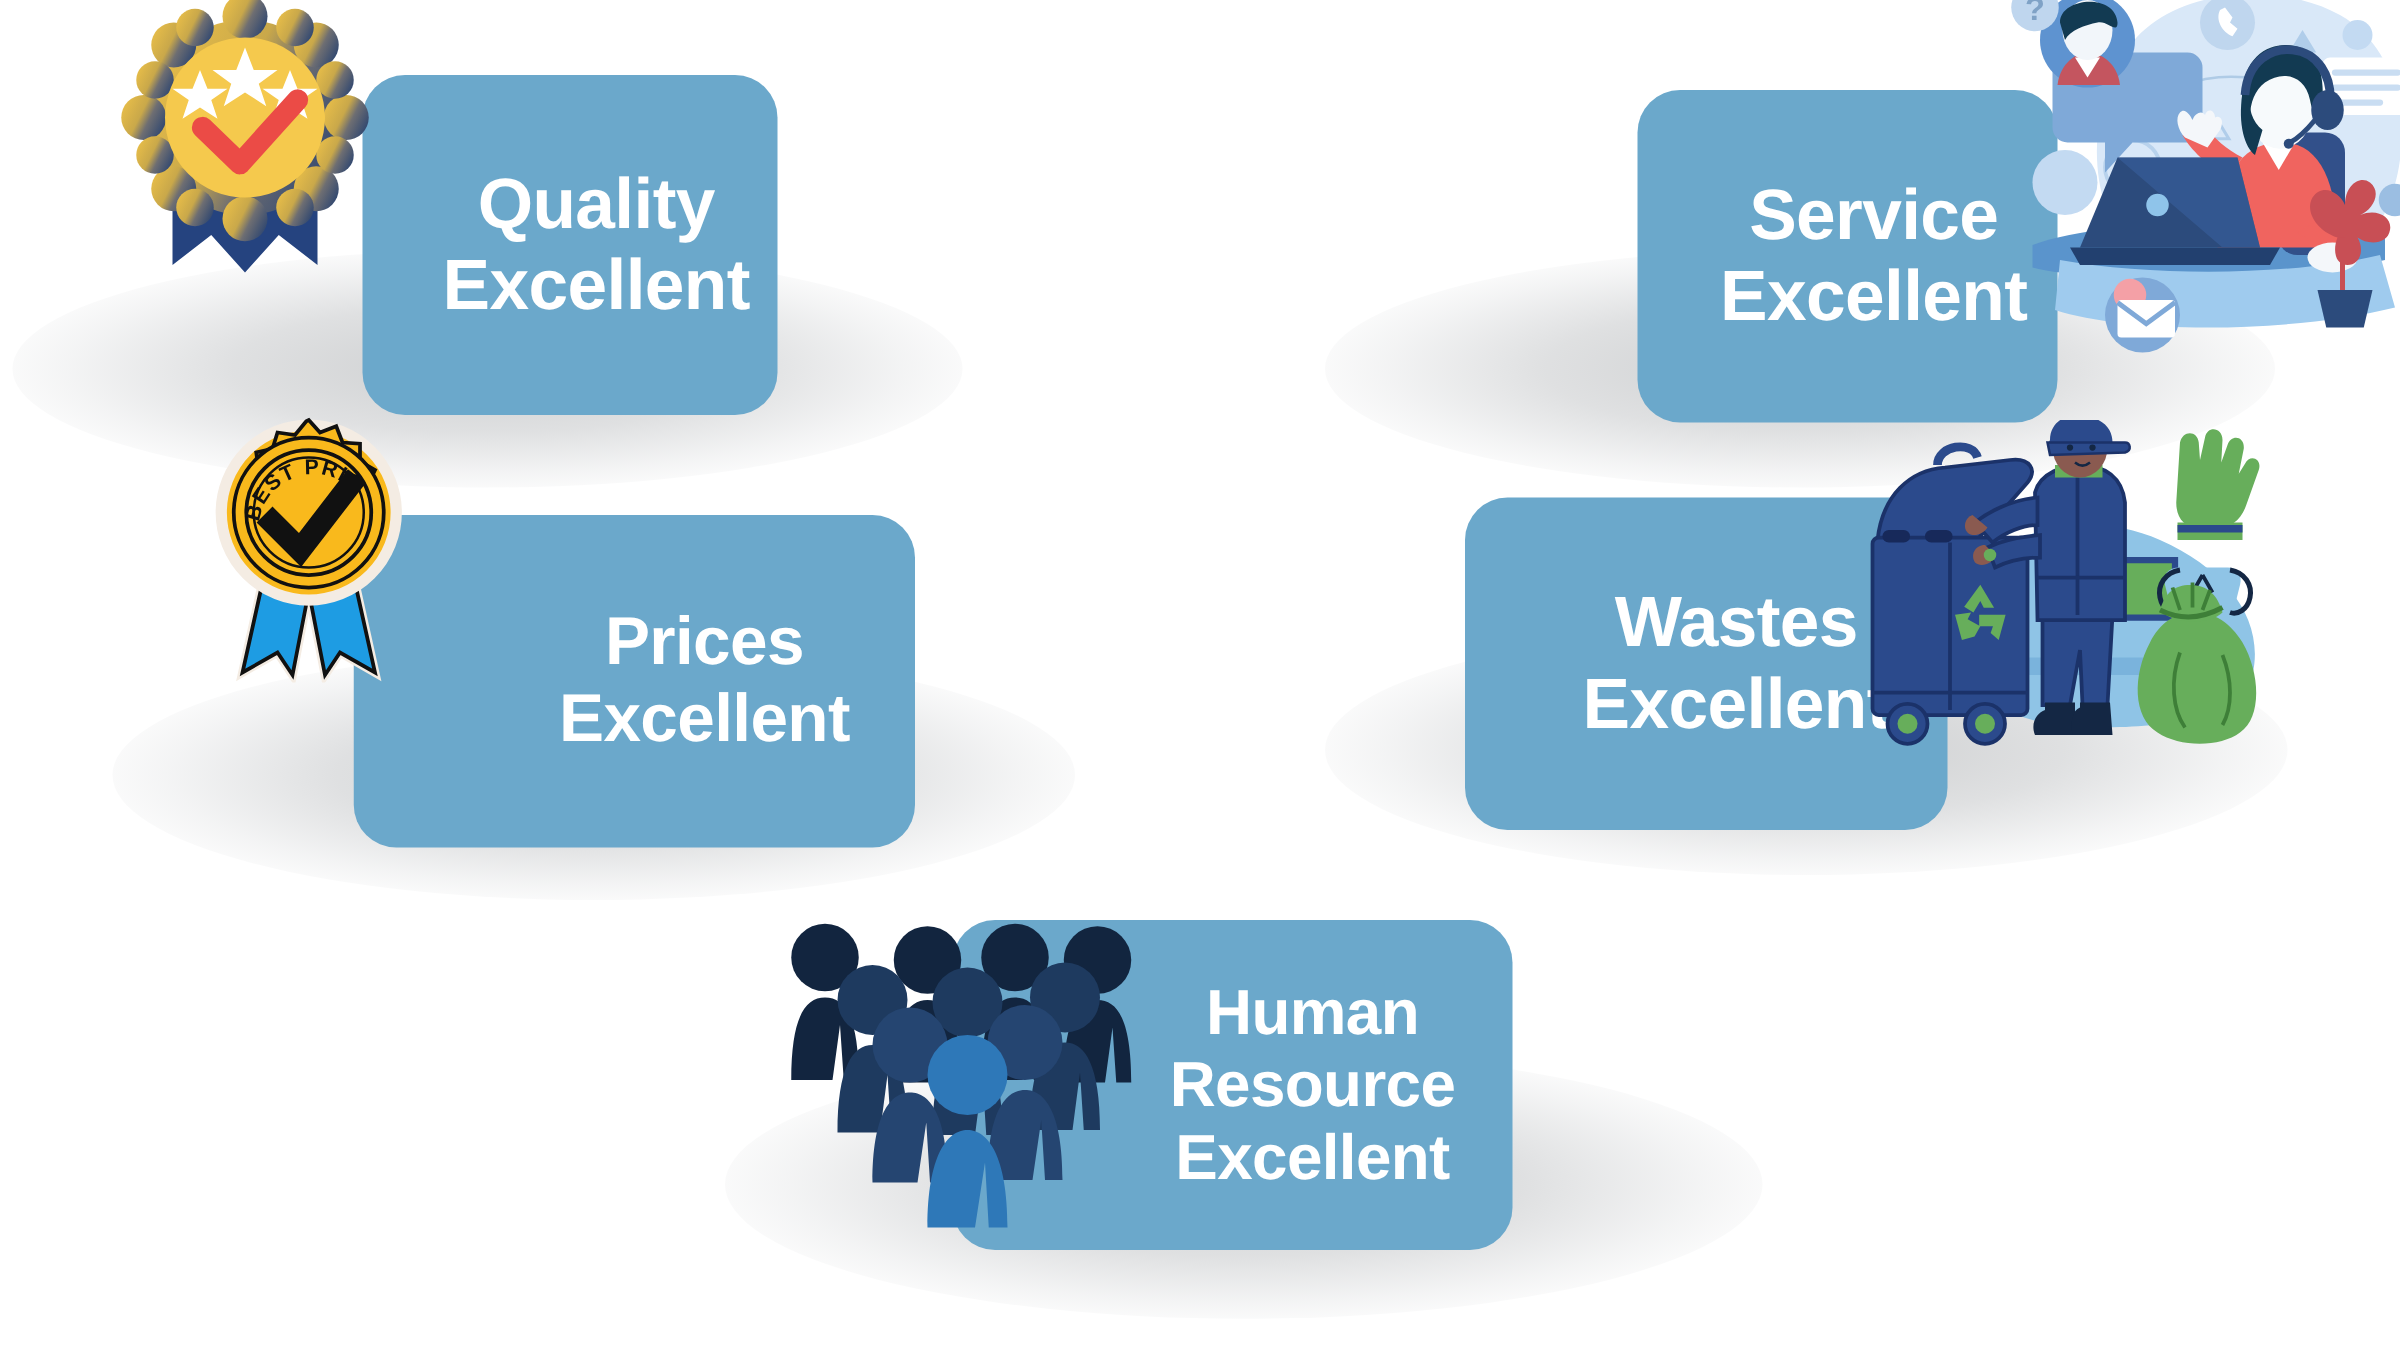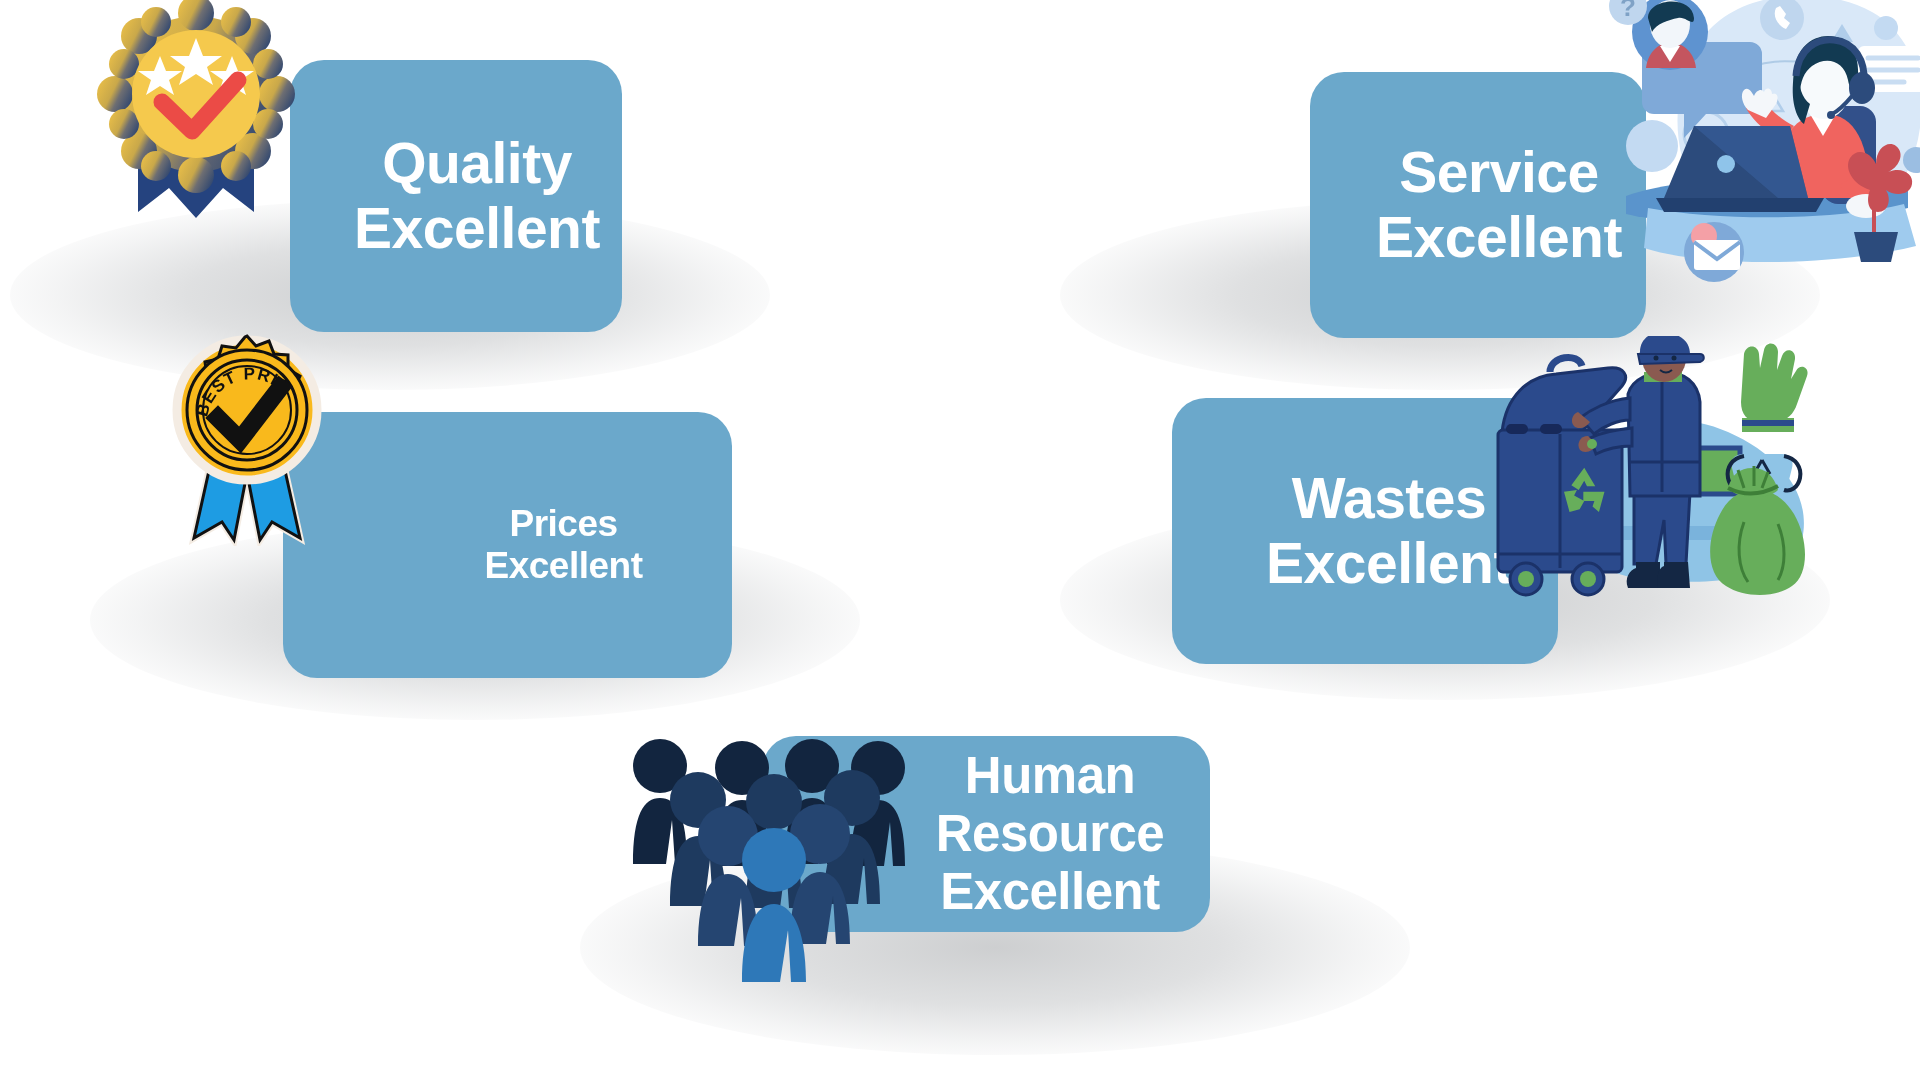--- a/index.html
+++ b/index.html
@@ -44,21 +44,21 @@
     pointer-events:none;
   }
 
   .art { position:absolute; z-index:4; pointer-events:none; }
 
   
   #card-quality  { left:290px;  top:60px;  width:332px; height:272px;  padding:0 0 0 42px; }
   #card-prices   { left:283px;  top:412px; width:449px; height:266px;  padding:0 0 0 112px; }
   #card-service  { left:1310px; top:72px;  width:336px; height:266px;  padding:0 0 0 42px; }
   #card-wastes   { left:1172px; top:398px; width:386px; height:266px;  padding:0 0 0 48px; }
-  #card-hr       { left:762px;  top:736px; width:448px; height:196px;  padding:0 0 0 128px; }
+  #card-hr       { left:762px;  top:736px; width:448px; height:264px;  padding:0 0 0 128px; }
 
   #sh-quality { left:10px;   top:200px; width:760px; height:190px; }
   #sh-prices  { left:90px;   top:520px; width:770px; height:200px; }
   #sh-service { left:1060px; top:200px; width:760px; height:190px; }
   #sh-wastes  { left:1060px; top:500px; width:770px; height:200px; }
   #sh-hr      { left:580px;  top:840px; width:830px; height:215px; }
 </style>
 </head>
 <body>
 
@@ -112,21 +112,21 @@
     <circle cx="126" cy="100" r="64" fill="#F5C94D"></circle>
 
     <path d="M126 44 L133 62 L152 62 L137 73 L143 91 L126 80 L109 91 L115 73 L100 62 L119 62 Z" fill="#fff"></path>
     <path d="M89 60 L95 75 L111 75 L98 84 L103 99 L89 90 L75 99 L80 84 L67 75 L83 75 Z" fill="#fff" transform="translate(1,2)"></path>
     <path d="M163 60 L169 75 L185 75 L172 84 L177 99 L163 90 L149 99 L154 84 L141 75 L157 75 Z" fill="#fff" transform="translate(-1,2)"></path>
 
     <path d="M92 108 L122 137 L168 86" fill="none" stroke="#EB4B46" stroke-width="17" stroke-linecap="round" stroke-linejoin="round"></path>
   </svg>
 
   <div class="card" id="card-prices" style="--card:#6BA8CB">
-    <div class="card-label" style="font-size:37px">Prices
+    <div class="card-label" style="font-size:54px">Prices
 Excellent</div>
   </div>
 
   <svg class="art" style="left:152px; top:326px; width:190px; height:220px;" viewBox="0 0 190 220">
 
     <path d="M58 140 L42 212 L70 196 L82 214 L96 142 Z" fill="#1E9CE3" stroke="#F4ECE3" stroke-width="7"></path>
     <path d="M132 140 L148 212 L120 196 L108 214 L94 142 Z" fill="#1E9CE3" stroke="#F4ECE3" stroke-width="7"></path>
     <path d="M58 140 L42 212 L70 196 L82 214 L96 142 Z" fill="#1E9CE3" stroke="#111" stroke-width="3"></path>
     <path d="M132 140 L148 212 L120 196 L108 214 L94 142 Z" fill="#1E9CE3" stroke="#111" stroke-width="3"></path>
 

